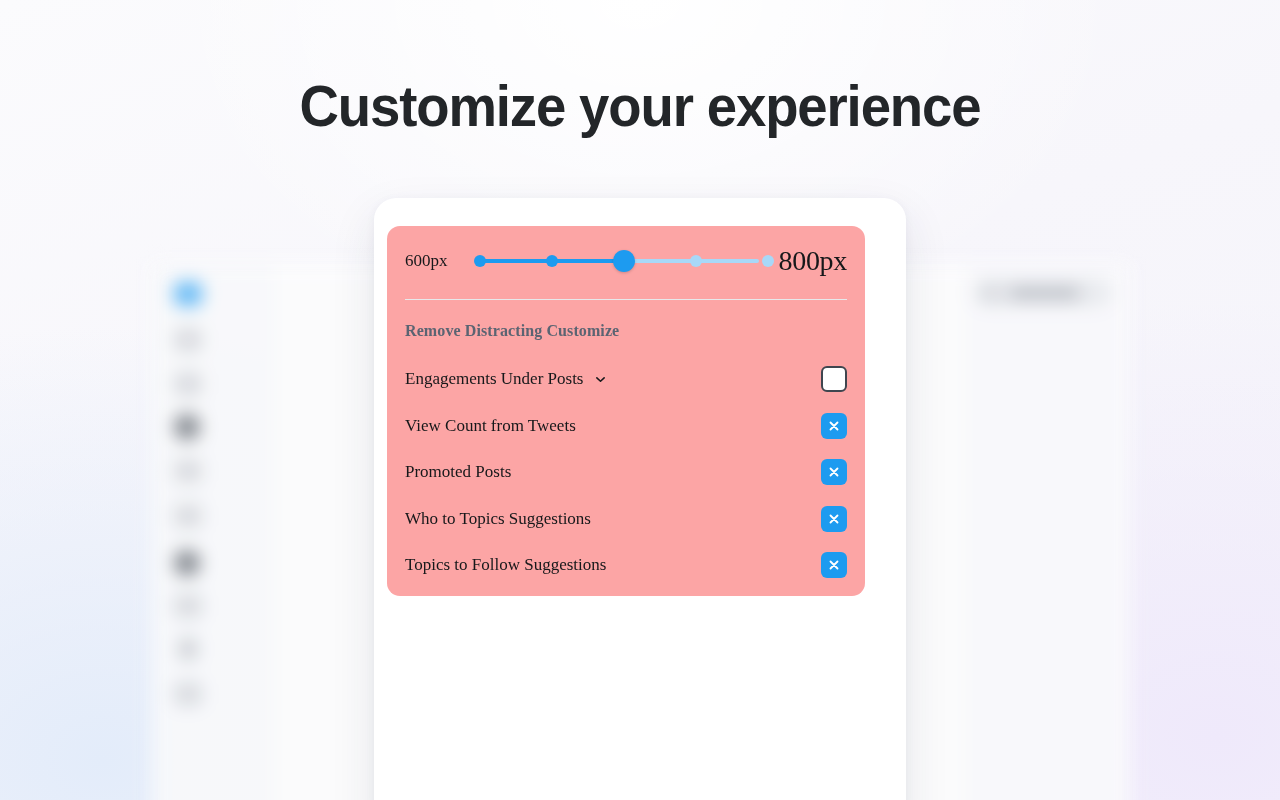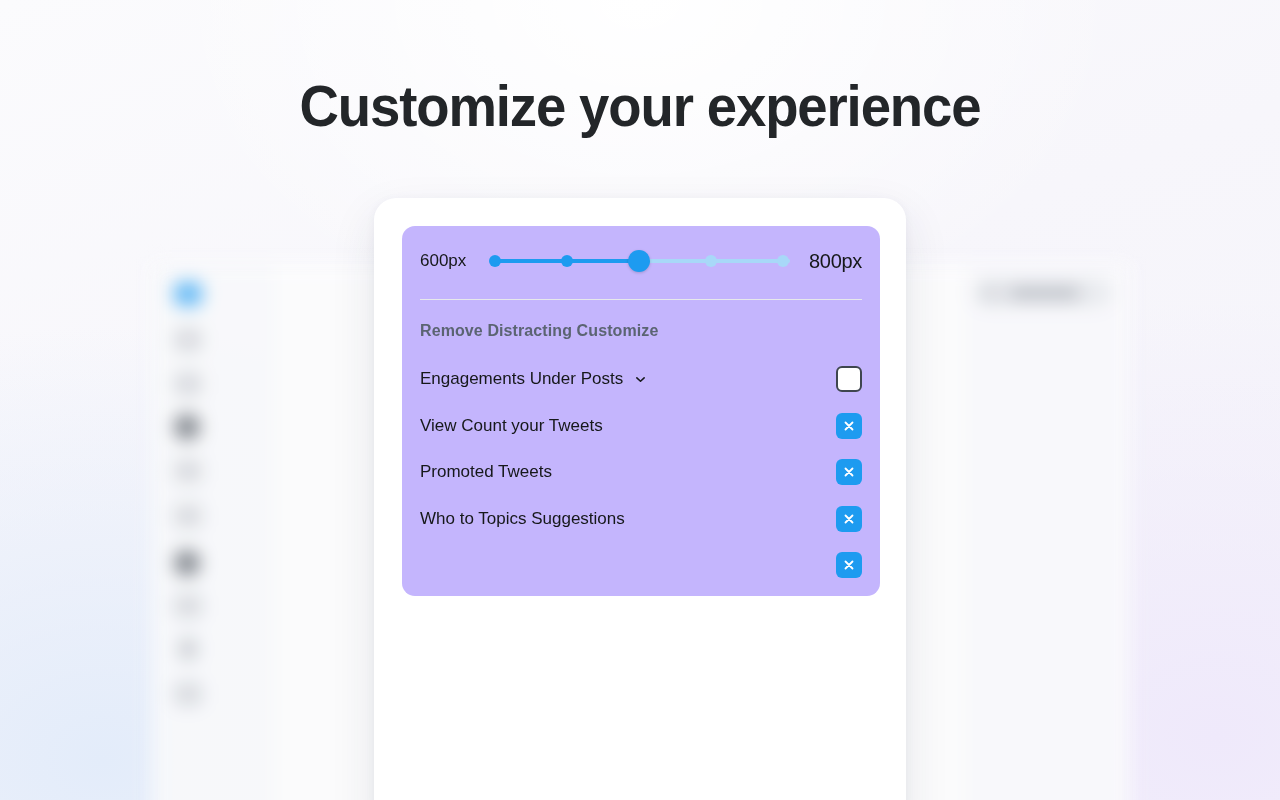--- a/index.html
+++ b/index.html
@@ -78,23 +78,24 @@
     position:absolute;
     left:374px; top:198px; width:532px; height:640px;
     background:#ffffff;
     border-radius:22px;
     box-shadow:0 18px 46px rgba(40,46,80,.10), 0 2px 10px rgba(40,46,80,.05);
     overflow:hidden;
   }
 
   .panel {
     position:absolute;
-    left:28px; width:478px;
-    background:#c4b5fd;
+    left:13px; width:478px;
+    background:#fca5a5;
     border-radius:13px;
+    font-family:Liberation Serif, serif;
   }
   #panel-settings { top:28px; height:370px; }
 
   
   #slider-row {
     position:absolute; left:0; top:0; width:100%; height:70px;
     display:flex; align-items:center;
   }
   #slider-min {
     margin-left:18px; width:62px;
@@ -114,21 +115,21 @@
   }
   .dot.on  { background:#1d9bf0; }
   .dot.off { background:#a8d8f8; }
   #thumb {
     position:absolute; top:4px; width:22px; height:22px; margin-left:-11px;
     border-radius:50%; background:#1d9bf0;
     box-shadow:0 1px 3px rgba(0,0,0,.18);
   }
   #slider-max {
     margin-right:18px; margin-left:6px;
-    font-size:20px; color:#16181a; font-weight:500;
+    font-size:28px; color:#16181a; font-weight:500;
     letter-spacing:-.3px;
   }
   #panel-divider {
     position:absolute; left:18px; right:18px; top:73px;
     height:1px; background:#e7e9eb;
   }
 
   #section-heading {
     position:absolute; left:18px; top:96px;
     font-size:16px; font-weight:bold; color:#5b6472;
@@ -215,50 +216,51 @@
         <span class="chev">
           <svg width="13" height="13" viewBox="0 0 16 16">
               <path d="M3.5 6 L8 10.2 L12.5 6" fill="none" stroke="#16181a" stroke-width="1.9" stroke-linecap="round" stroke-linejoin="round"></path>
             </svg>
         </span>
         <span class="row-spacer"></span>
         <span class="cbox unchecked"></span>
       </div>
 
       <div class="row">
-        <span class="row-label">View Count your Tweets</span>
-        <span class="row-spacer"></span>
-        <span class="cbox checked">
-          <svg width="14" height="14" viewBox="0 0 16 16">
-              <path d="M4 4 L12 12 M12 4 L4 12" stroke="#ffffff" stroke-width="2.1" stroke-linecap="round"></path>
-            </svg>
-        </span>
-      </div>
-
-      <div class="row">
-        <span class="row-label">Promoted Tweets</span>
+        <span class="row-label">View Count from Tweets</span>
+        <span class="row-spacer"></span>
+        <span class="cbox checked">
+          <svg width="14" height="14" viewBox="0 0 16 16">
+              <path d="M4 4 L12 12 M12 4 L4 12" stroke="#ffffff" stroke-width="2.1" stroke-linecap="round"></path>
+            </svg>
+        </span>
+      </div>
+
+      <div class="row">
+        <span class="row-label">Promoted Posts</span>
         <span class="row-spacer"></span>
         <span class="cbox checked">
           <svg width="14" height="14" viewBox="0 0 16 16">
               <path d="M4 4 L12 12 M12 4 L4 12" stroke="#ffffff" stroke-width="2.1" stroke-linecap="round"></path>
             </svg>
         </span>
       </div>
 
       <div class="row">
         <span class="row-label">Who to Topics Suggestions</span>
         <span class="row-spacer"></span>
         <span class="cbox checked">
           <svg width="14" height="14" viewBox="0 0 16 16">
               <path d="M4 4 L12 12 M12 4 L4 12" stroke="#ffffff" stroke-width="2.1" stroke-linecap="round"></path>
             </svg>
         </span>
       </div>
 
       <div class="row">
+        <span class="row-label">Topics to Follow Suggestions</span>
         <span class="row-spacer"></span>
         <span class="cbox checked">
           <svg width="14" height="14" viewBox="0 0 16 16">
               <path d="M4 4 L12 12 M12 4 L4 12" stroke="#ffffff" stroke-width="2.1" stroke-linecap="round"></path>
             </svg>
         </span>
       </div>
 
     </div>
   </div>

